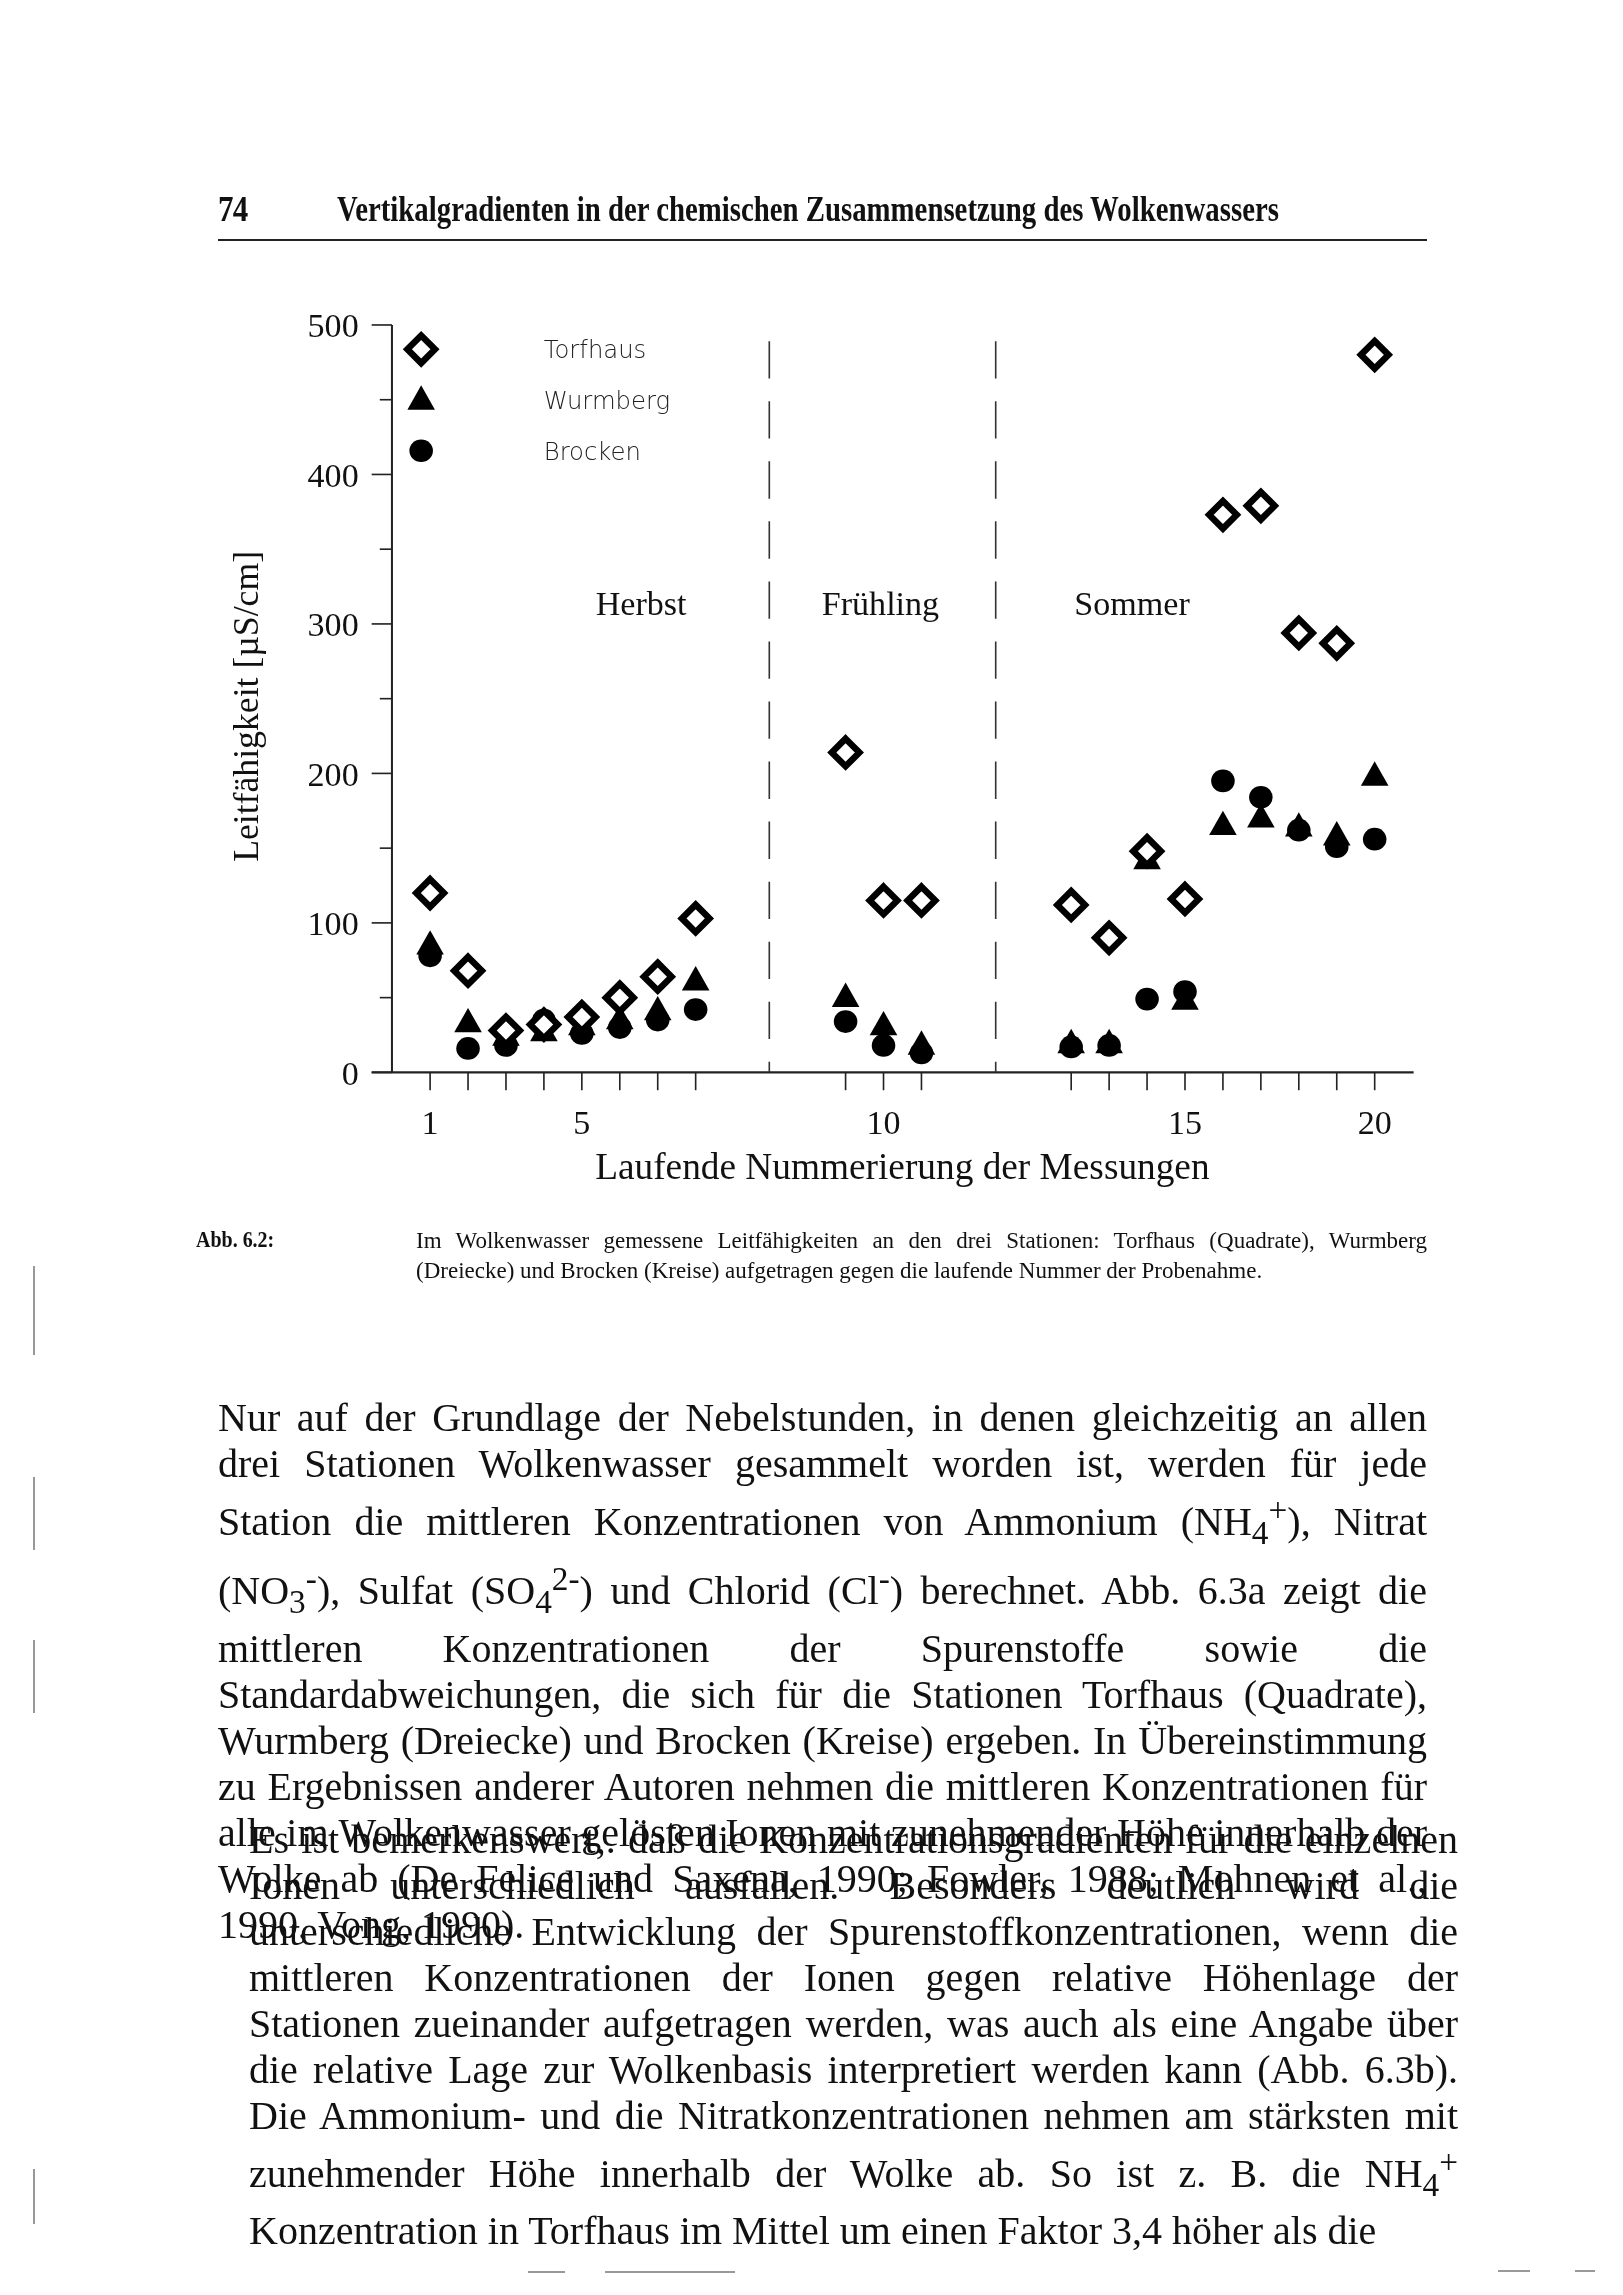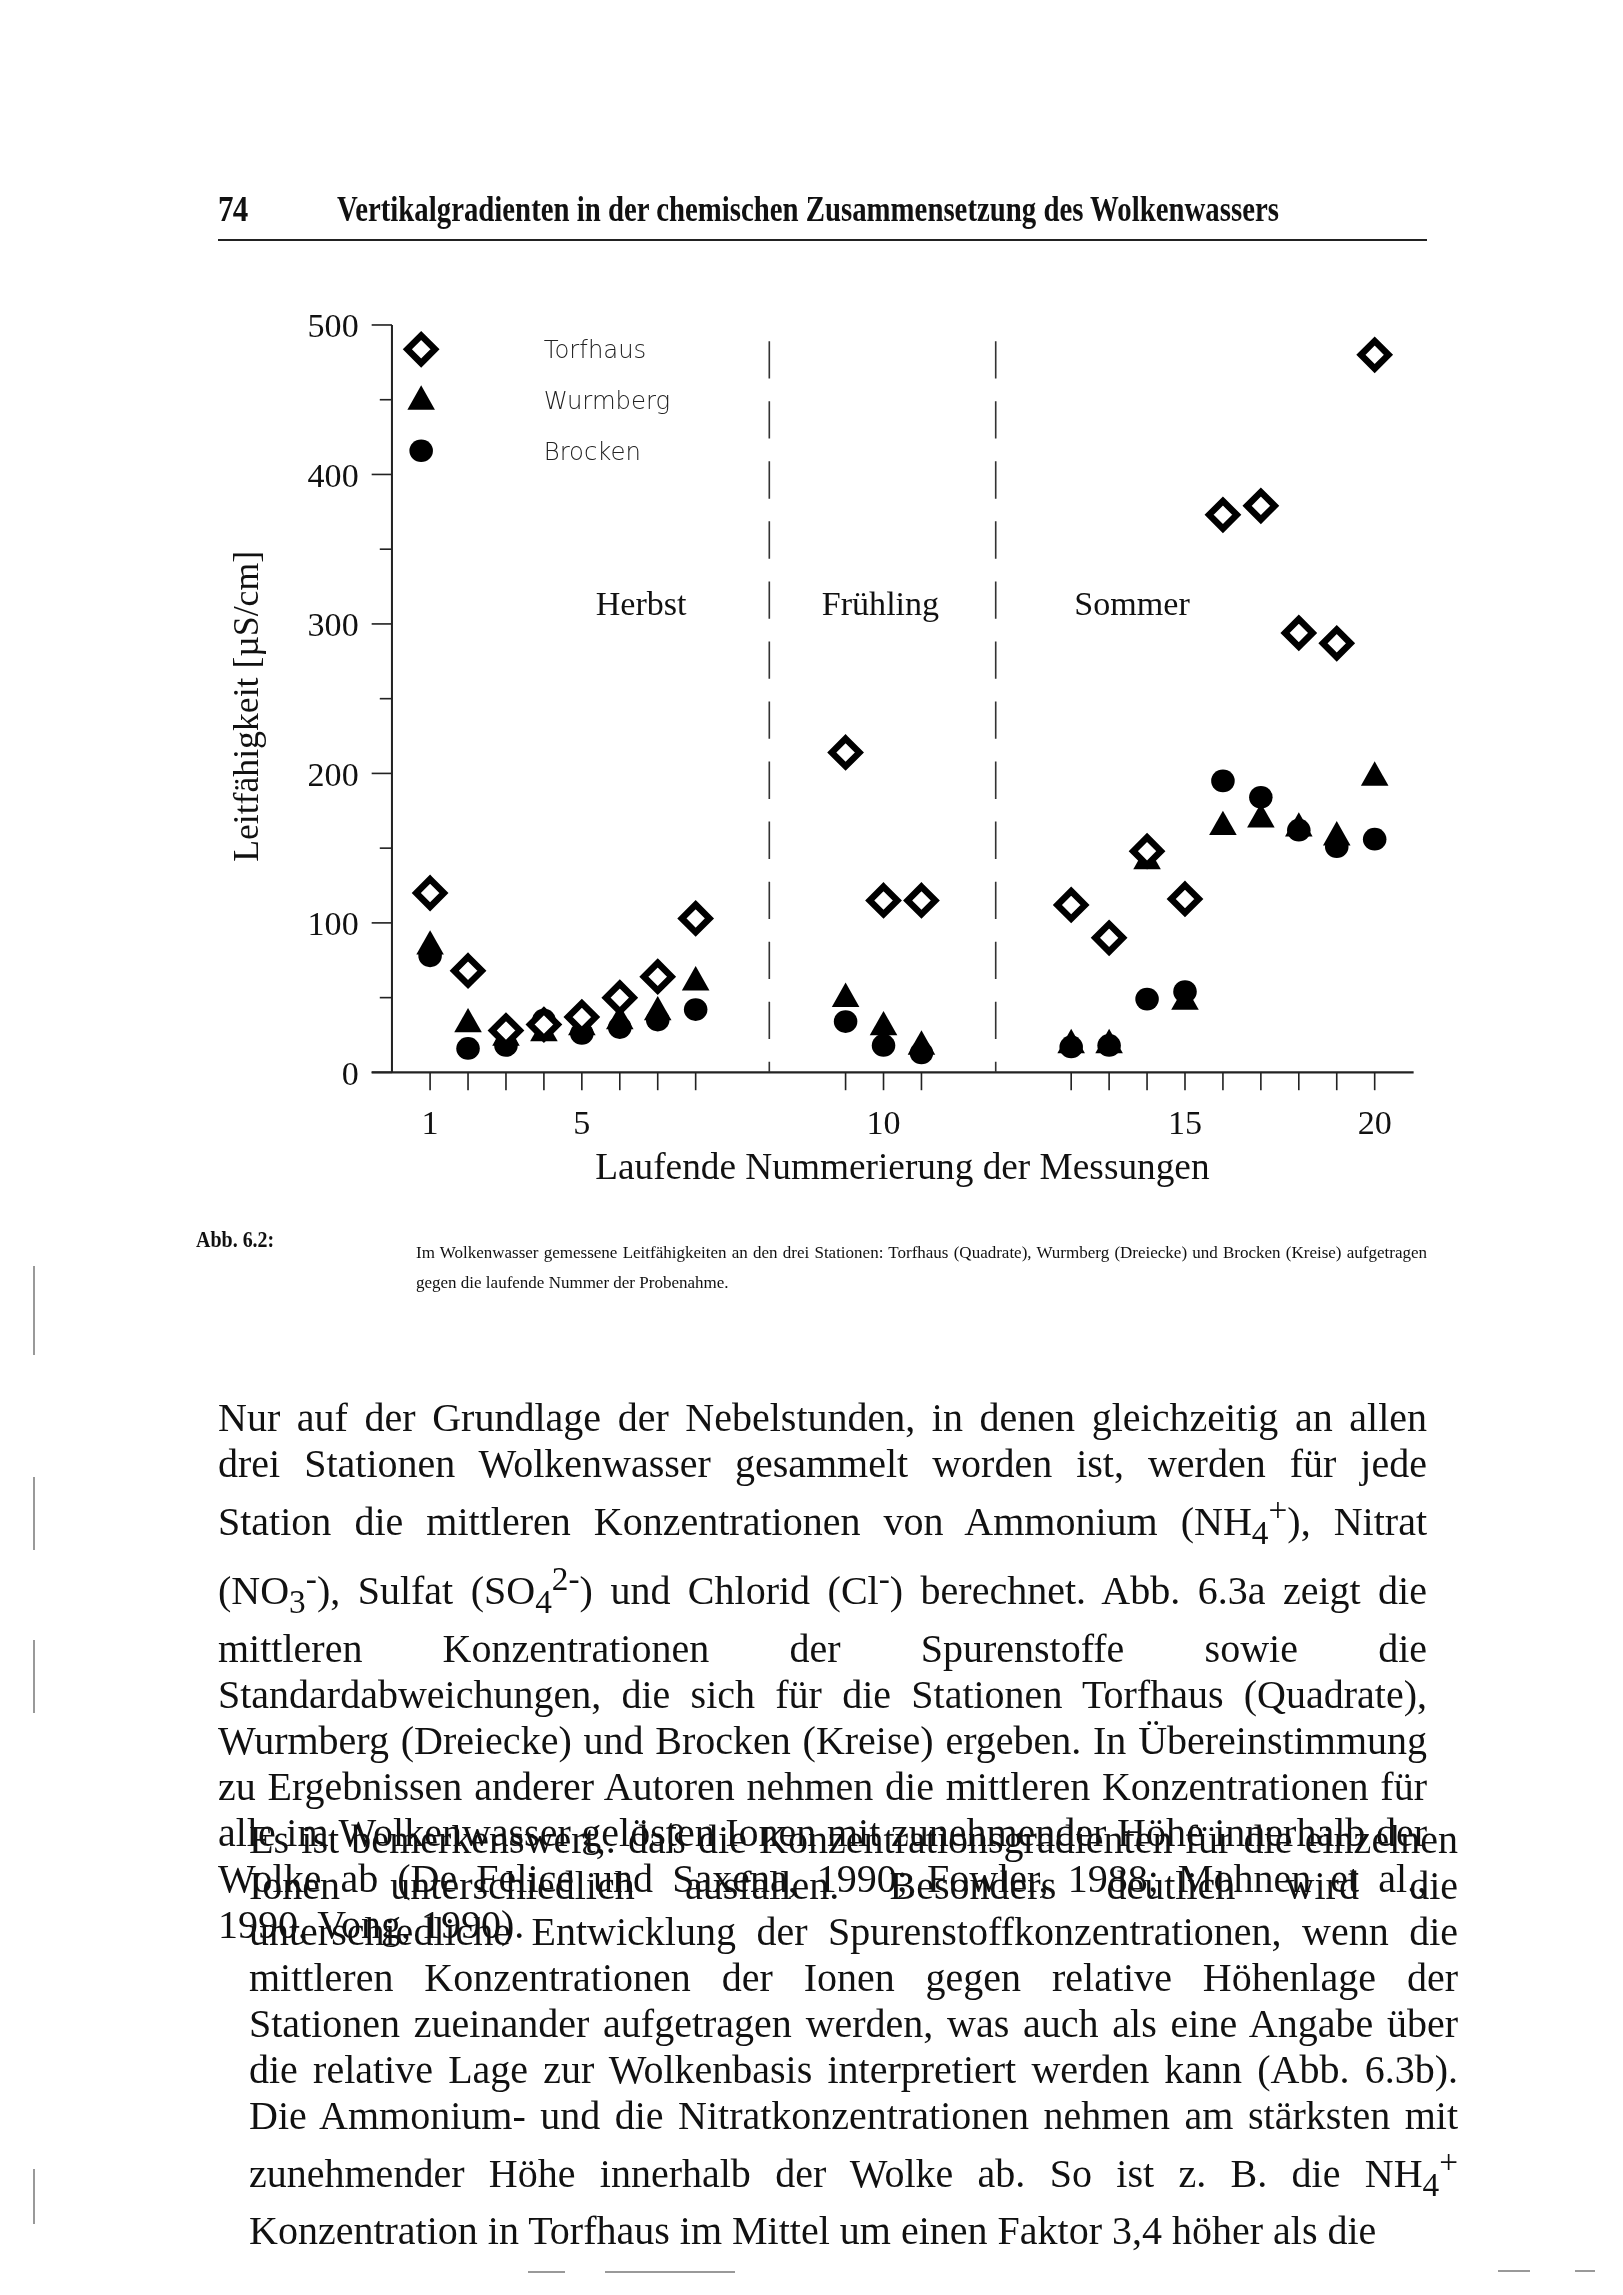--- a/index.html
+++ b/index.html
@@ -5,21 +5,21 @@
   html, body { margin: 0; padding: 0; background: #ffffff; }
   body { width: 1623px; height: 2295px; position: relative; overflow: hidden; color: #111; font-family: "Liberation Serif", "DejaVu Serif", serif; }
   .abs { position: absolute; }
   .page-header { left: 218px; top: 185px; width: 1209px; height: 54px; border-bottom: 2.4px solid #222; font-family: Liberation Serif, serif; }
   .page-number { position: absolute; left: 0; top: 3.2px; font-size: 36px; font-weight: bold; letter-spacing: -0.8px; transform: scaleX(0.86); transform-origin: left top; }
   .running-title { position: absolute; left: 119px; top: 3.2px; font-size: 36px; font-weight: bold; white-space: nowrap; transform: scaleX(0.80); transform-origin: left top; }
   #chart { position: absolute; left: 0; top: 0; width: 1623px; height: 1218px; }
   #chart text { font-family: "Liberation Serif", "DejaVu Serif", serif; fill: #111; }
   #chart .legend-text { font-family: "DejaVu Sans", "Liberation Sans", sans-serif; font-size: 30px; font-weight: 300; fill: #222; }
   .caption-label { left: 196px; top: 1226px; font-size: 23.5px; font-weight: bold; transform: scaleX(0.85); transform-origin: left top; }
-  .caption-text { left: 416px; top: 1226px; width: 1011px; font-size: 17px; line-height: 30px; text-align: justify; margin-top: 12px; }
+  .caption-text { left: 416px; top: 1226px; width: 1011px; font-size: 23px; line-height: 30px; text-align: justify; }
   .paragraph { left: 218px; width: 1209px; font-size: 40px; line-height: 46px; text-align: justify; }
   .p1 { top: 1395px; }
   .p2 { top: 1817px; margin-left: 31px; }
   .scan-mark { background: #999; }
 </style>
 </head>
 <body>
 
 <div class="abs page-header">
   <span class="page-number">74</span>

